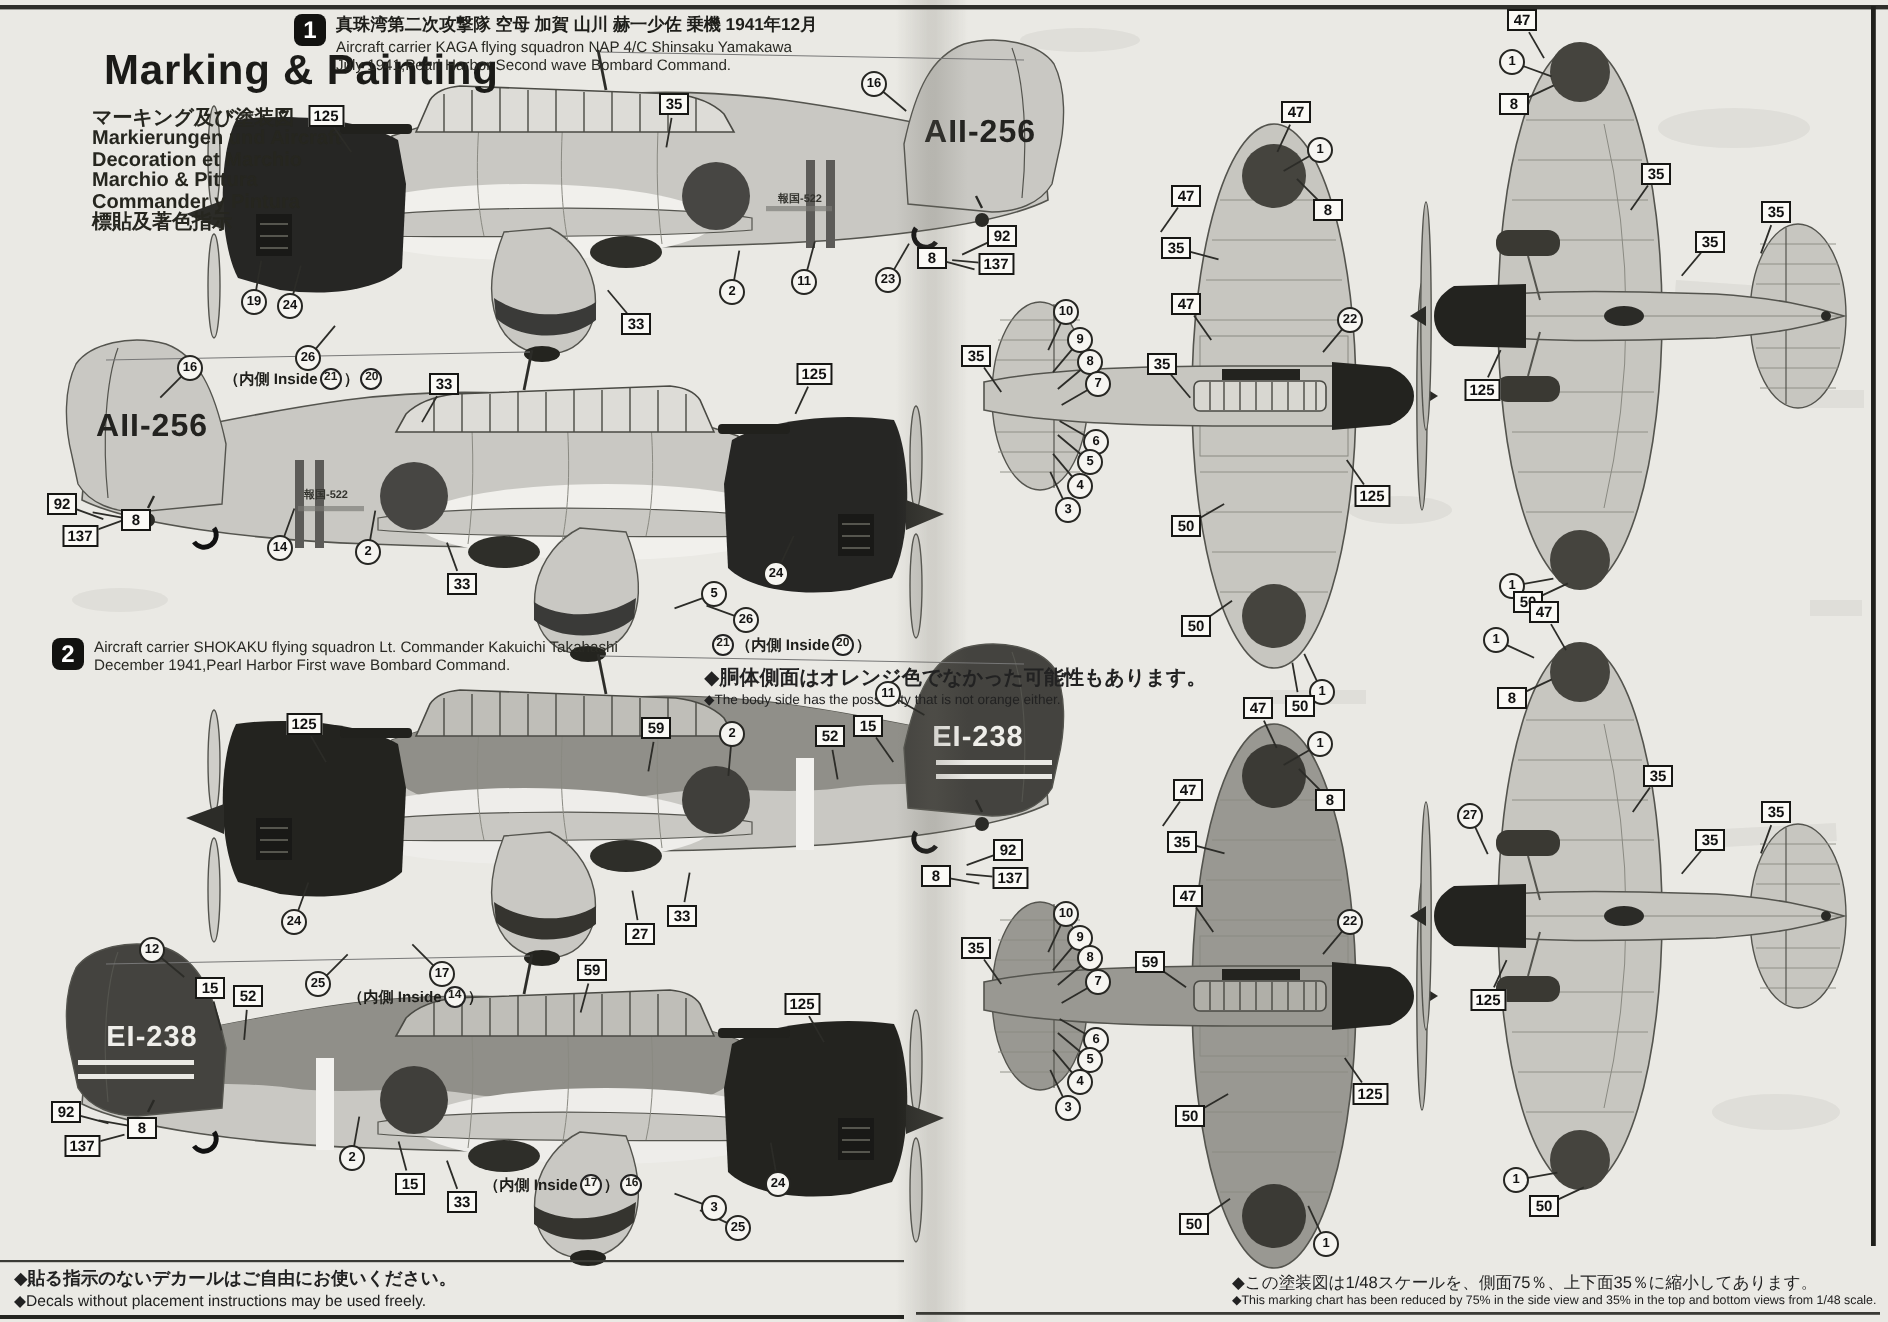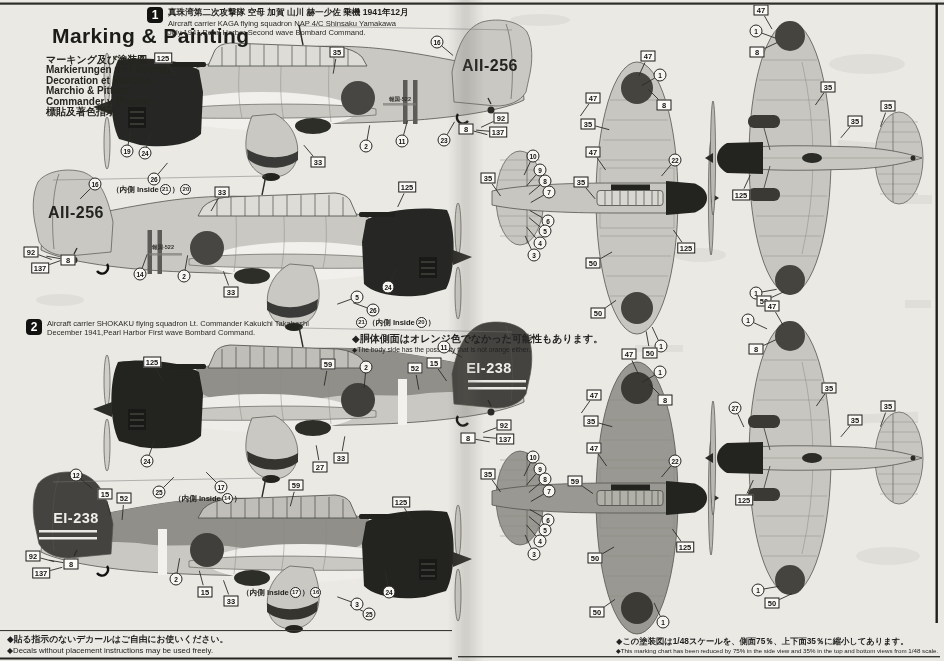--- a/index.html
+++ b/index.html
@@ -17,21 +17,21 @@
          font-weight:bold;font-size:12px;line-height:16px;text-align:center;}
   .sec .jp{font-size:8.6px;font-weight:bold;white-space:nowrap;color:#1e1e1a;}
   .sec .en{font-size:7.6px;line-height:9px;white-space:nowrap;color:#2a2a24;}
   .sidenote{left:352px;top:332px;}
   .sidenote .jp{font-size:10px;font-weight:bold;white-space:nowrap;}
   .sidenote .en{font-size:6.8px;white-space:nowrap;}
   .footL{left:7px;top:634px;}
   .footL .jp{font-size:8.8px;font-weight:bold;white-space:nowrap;}
   .footL .en{font-size:7.8px;white-space:nowrap;}
   .footR{left:616px;top:636px;}
-  .footR .jp{font-size:8.3px;font-weight:bold;white-space:nowrap;}
+  .footR .jp{font-size:8.3px;font-weight:normal;white-space:nowrap;}
   .footR .en{font-size:6.2px;white-space:nowrap;}
   #anno{position:absolute;inset:0;z-index:5;pointer-events:none;}
   #leaders{position:absolute;inset:0;z-index:4;pointer-events:none;}
   #leaders line{stroke:#2c2c28;stroke-width:.9;}
   .m{position:absolute;transform:translate(-50%,-50%);color:#111;}
   .m-sq{background:#fbfaf6;border:1.5px solid #171714;font-weight:bold;font-size:7.5px;
         line-height:9px;padding:0 1.5px;min-width:10px;height:9px;text-align:center;}
   .m-ci{background:#f6f5f1;border:1px solid #262622;border-radius:50%;width:11px;height:11px;
         font-weight:bold;font-size:6.5px;line-height:11px;text-align:center;}
   .inside-label{position:absolute;display:flex;align-items:center;gap:1px;font-size:7.6px;

